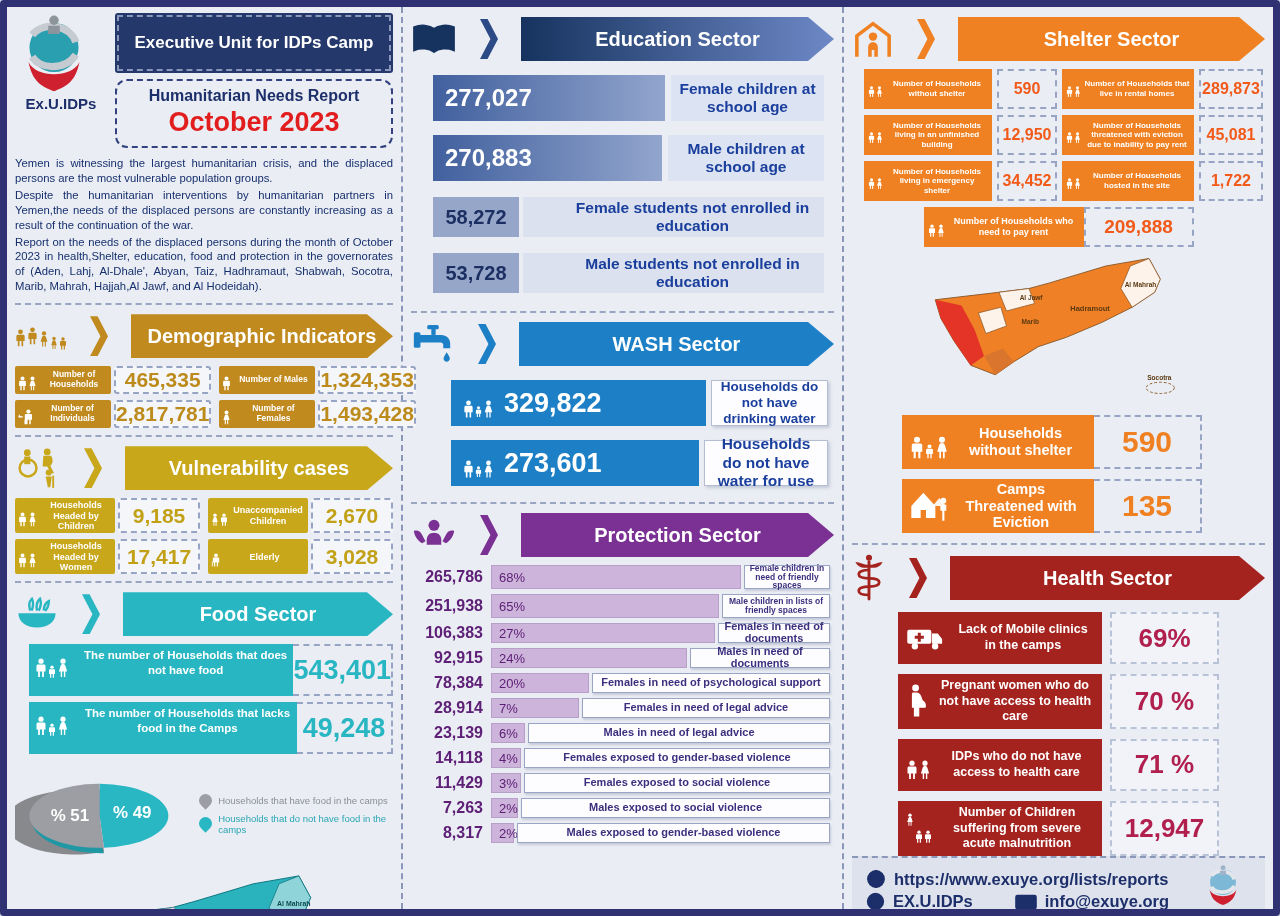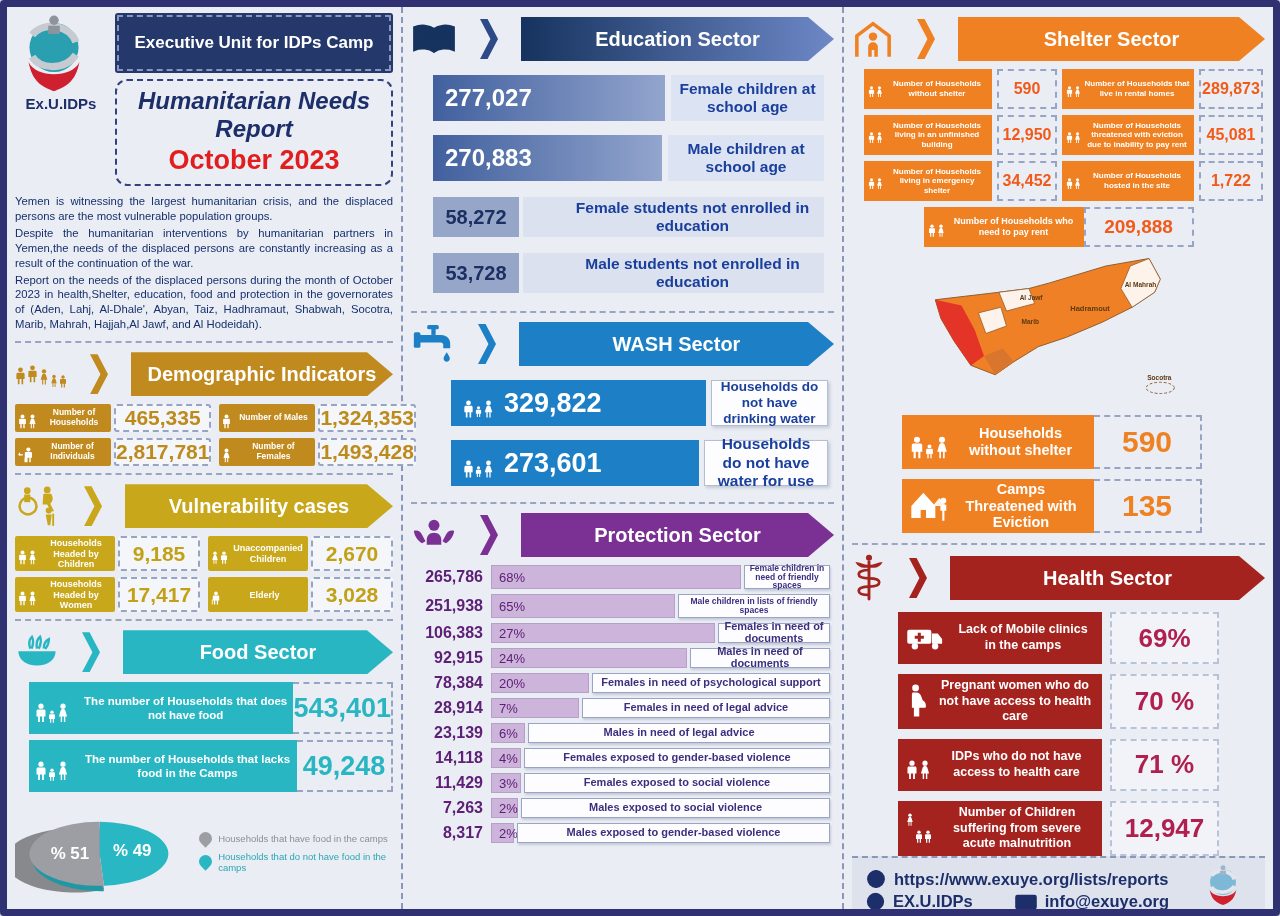--- a/index.html
+++ b/index.html
@@ -29,38 +29,38 @@
   .dashbox { border:2px dashed #97a4c4; background:#f4f6fa; border-radius:3px; }
   svg.pi, svg.ic { display:block; fill:currentColor; }
 
   
   .top-head { display:flex; gap:8px; }
   .logo-wrap { width:92px; text-align:center; color:#1d2f6b; }
   .logo-cap { font-weight:bold; font-size:15px; margin-top:2px; }
   .head-right { flex:1; }
   .org-banner { background:#24386b; color:#fff; font-weight:bold; font-size:17px; text-align:center; padding:20px 4px; border-radius:3px; outline:2px dashed #8a97bb; outline-offset:-4px; }
   .report-box { margin-top:6px; border:2px dashed #33427f; border-radius:12px; text-align:center; padding:6px 4px 8px 4px; }
-  .report-title { color:#1d2f6b; font-weight:bold; font-size:24px;font-style:italic; }
+  .report-title { color:#1d2f6b; font-weight:bold; font-size:16px; }
   .report-date  { color:#e11d1d; font-weight:bold; font-size:27px; margin-top:2px; }
   .intro { margin-top:8px; color:#16306e; font-size:11.3px; line-height:1.32; text-align:justify; }
   .intro p { margin-bottom:2px; }
 
   
   .stat-grid { display:grid; grid-template-columns:1fr 1fr; gap:6px 8px; }
   .stat { display:flex; align-items:stretch; gap:3px; }
   .stat-label { flex:0 0 96px; color:#fff; display:flex; align-items:center; gap:3px; padding:2px 3px; border-radius:2px; }
   .stat-label .txt { font-size:8.5px; font-weight:bold; line-height:1.15; text-align:center; flex:1; }
   .stat-icon { height:22px; display:flex; align-items:flex-end; gap:1px; color:#fff; }
   .stat-value { flex:1; display:flex; align-items:center; justify-content:center; font-weight:bold; font-size:21px; }
   .vuln .stat-label { flex:0 0 100px; }
   .vuln .stat-label .txt { font-size:9px; }
 
   
   .food-row { display:flex; margin:6px 0 0 14px; height:52px; }
-  .food-label { width:268px; background:#29b6c3; color:#fff; display:flex; align-items:center; gap:15px; padding:4px 6px; }
+  .food-label { width:268px; background:#29b6c3; color:#fff; display:flex; align-items:flex-start; gap:15px; padding:4px 6px; }
   .food-label .txt { flex:1; text-align:center; font-weight:bold; font-size:11.5px; line-height:1.25; }
   .food-value { flex:1; display:flex; align-items:center; justify-content:center; font-weight:bold; font-size:27px; border:2px dashed #97a4c4; border-left:none; }
   .pie-block { display:flex; align-items:center; margin-top:10px; }
   .legend { margin-left:6px; }
   .leg-item { display:flex; align-items:center; gap:6px; margin:6px 0; }
   .pin { width:13px; height:13px; border-radius:50% 50% 50% 0; transform:rotate(-45deg); flex:0 0 auto; }
   .leg-tx1 { color:#8a8f96; font-size:9.5px; }
   .leg-tx2 { color:#2aa7b5; font-size:9.5px; }
   .map-wrap { margin-top:4px; text-align:center; }
 
@@ -79,21 +79,21 @@
   .wash-box { width:255px; background:#1d80c6; color:#fff; display:flex; align-items:center; gap:10px; padding:0 12px; font-weight:bold; font-size:27px; }
   .wash-label { flex:1; margin-left:5px; background:#fdfdff; border:1px solid #b4bdd2; box-shadow:2px 2px 3px #c3c9d8; display:flex; align-items:center; justify-content:center; text-align:center; color:#1a3f9c; font-weight:bold; font-size:13.5px; line-height:1.2; padding:2px 6px; }
   .wash-label.big { font-size:15.5px; }
 
   
   .pr-rows { padding:0 4px 12px 0; }
   .pr { display:flex; align-items:center; margin-top:5px; height:20px; }
   .pr-num { width:72px; text-align:right; font-weight:bold; font-size:16px; color:#5e2077; flex:0 0 auto; }
   .pbar { height:20px; background:#cdb4da; border:1px solid #b89fc8; margin-left:8px; display:flex; align-items:center; padding-left:7px; color:#5e2077; font-weight:normal; font-size:13px; flex:0 0 auto; }
   .pr-label { flex:1; margin-left:3px; background:#fdfdff; border:1px solid #9aa5c5; box-shadow:1px 2px 2px #c6cbda; color:#3c2f7d; font-weight:bold; font-size:11px; display:flex; align-items:center; justify-content:center; text-align:center; height:20px; line-height:1.05; padding:0 3px; }
-  .pr:nth-of-type(1) .pbar{width:250px} .pr:nth-of-type(2) .pbar{width:184px}
+  .pr:nth-of-type(1) .pbar{width:250px} .pr:nth-of-type(2) .pbar{width:228px}
   .pr:nth-of-type(3) .pbar{width:224px} .pr:nth-of-type(4) .pbar{width:196px}
   .pr:nth-of-type(5) .pbar{width:98px}  .pr:nth-of-type(6) .pbar{width:88px}
   .pr:nth-of-type(7) .pbar{width:34px}  .pr:nth-of-type(8) .pbar{width:30px}
   .pr:nth-of-type(9) .pbar{width:30px}  .pr:nth-of-type(10) .pbar{width:27px}
   .pr:nth-of-type(11) .pbar{width:23px} .pr:nth-of-type(12) .pbar{width:23px}
   .pr:nth-of-type(1) .pr-label,.pr:nth-of-type(2) .pr-label { font-size:8.5px; height:24px; }
   .pr:nth-of-type(1),.pr:nth-of-type(2){height:24px}
   .pr:nth-of-type(1) .pbar,.pr:nth-of-type(2) .pbar{height:24px}
 
   

